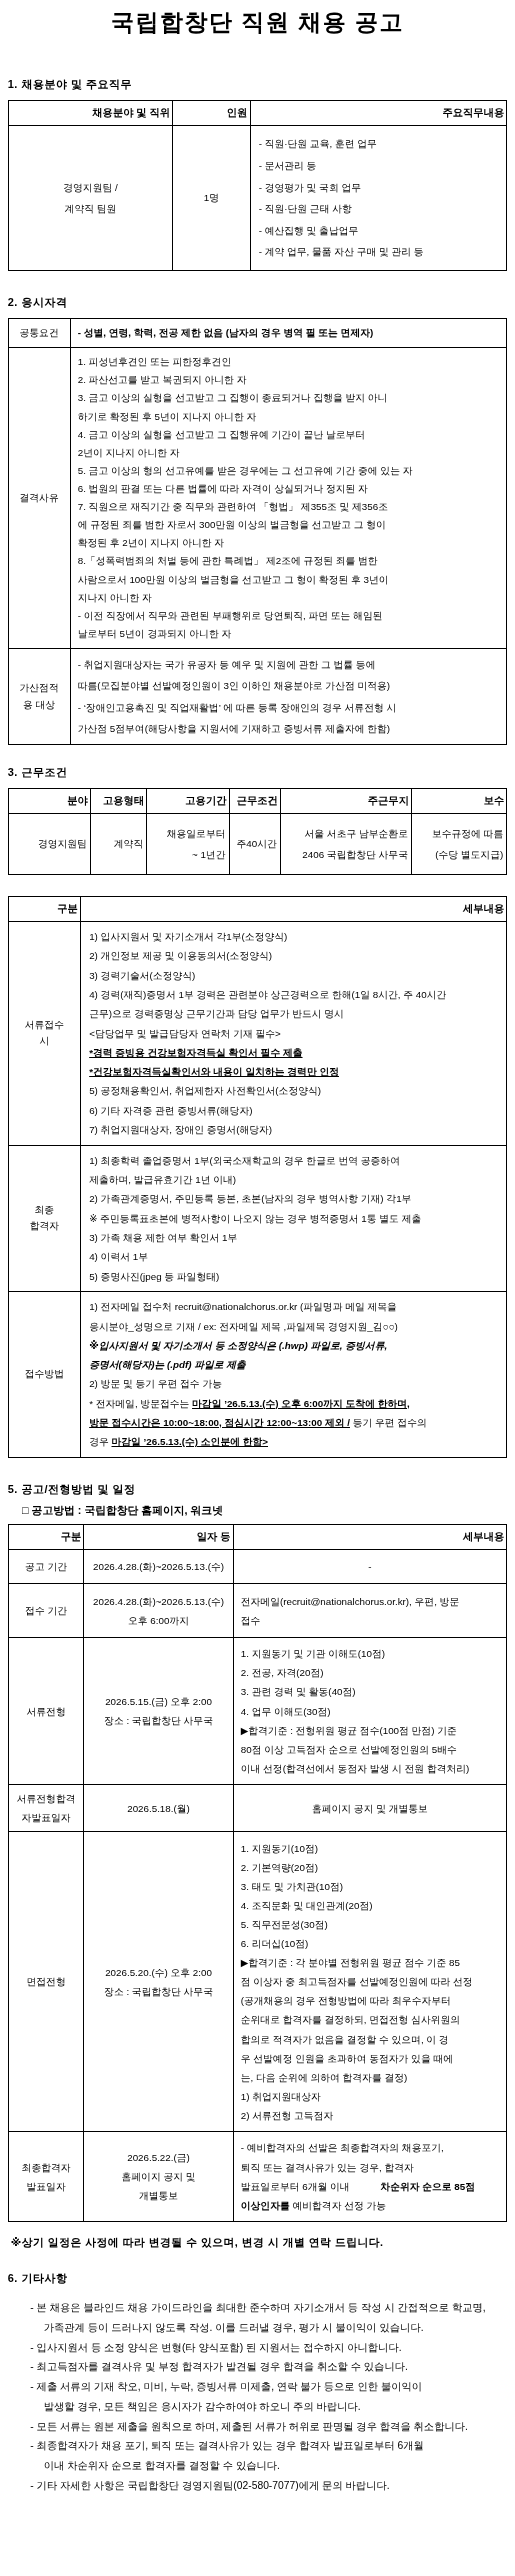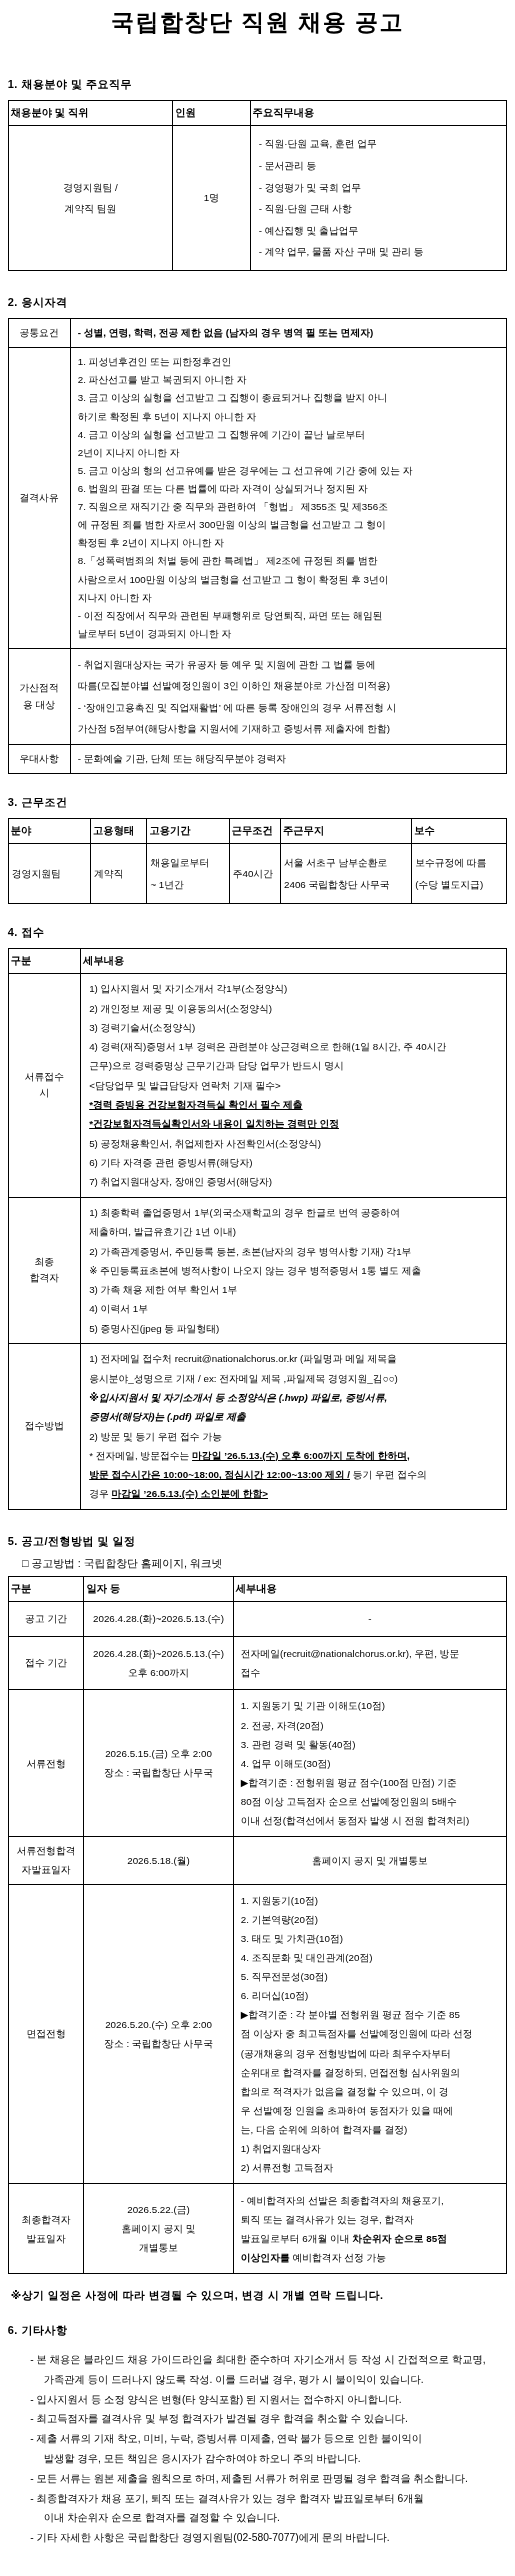--- a/index.html
+++ b/index.html
@@ -5,39 +5,39 @@
   html,body{margin:0;padding:0;background:#fff;color:#000;}
   body{width:515px;font-family:"Liberation Sans","DejaVu Sans",sans-serif;}
   .doc{padding:7.2px 7.7px 15.5px 7.7px;}
   .title{font-size:23px;font-weight:700;text-align:center;letter-spacing:1.5px;margin:0 0 39px 0;}
   .sec-heading{font-size:11px;font-weight:700;margin:0 0 7.7px 0;letter-spacing:0.5px;}
   .gap-lg{margin-top:24px;}
   .gap-md{margin-top:20.6px;}
   .pre{white-space:pre-line;}
   table{width:100%;border-collapse:collapse;border:1.5px solid #000;table-layout:fixed;}
   th,td{border:0.5px solid #000;font-size:9.8px;padding:4.1px 5.2px;vertical-align:middle;word-break:keep-all;}
-  th{font-size:10.3px;font-weight:700;text-align:left;padding:5.2px 2.1px;}
+  th{font-size:10.3px;font-weight:700;text-align:right;padding:5.2px 2.1px;}
   .c{text-align:center;}
   .lab{text-align:center;line-height:1.7;}
-  .b{font-weight:700;}
+  .b{font-weight:700;margin-left:28px;}
   .bu{font-weight:700;text-decoration:underline;}
   .biu{font-weight:700;font-style:italic;}
   .t1-duties{line-height:2.2;padding:7.2px 8.2px;}
   .t1-dept{line-height:2.2;}
   .t2-cell{line-height:1.85;padding:5.2px 7.2px;}
   .lh-wide{line-height:2.15;}
-  .t3 td{line-height:2.2;text-align:left;padding:8.2px 3.1px;}
+  .t3 td{line-height:2.2;text-align:right;padding:8.2px 3.1px;}
   .t4-cell{line-height:1.97;padding:5.2px 8.2px;}
   .t5 td{line-height:1.95;}
   .t5 .date{text-align:center;padding:7.2px 3.1px;}
   .t5 .det{padding:6.2px 7.2px;}
   .note{font-size:10.8px;font-weight:700;margin:14.4px 0 0 3.1px;letter-spacing:0.5px;}
   .items{font-size:10.3px;line-height:1.92;margin:12px;}
   .item{padding-left:24px;text-indent:-13.4px;white-space:pre-line;}
-  .sub-line{font-size:10.8px;font-weight:400;margin:0 0 5.2px 14.4px;}
+  .sub-line{font-size:10.8px;font-weight:700;margin:0 0 5.2px 14.4px;}
 </style>
 </head>
 <body>
 
 <div class="doc">
 
   <h1 class="title">국립합창단 직원 채용 공고</h1>
 
   <section>
     <h2 class="sec-heading">1. 채용분야 및 주요직무</h2>
@@ -102,24 +102,20 @@
 날로부터 5년이 경과되지 아니한 자</td>
         </tr>
         <tr>
           <td class="lab pre">가산점적
 용 대상</td>
           <td class="pre t2-cell lh-wide">- 취업지원대상자는 국가 유공자 등 예우 및 지원에 관한 그 법률 등에
 따름(모집분야별 선발예정인원이 3인 이하인 채용분야로 가산점 미적용)
 - ‘장애인고용촉진 및 직업재활법’ 에 따른 등록 장애인의 경우 서류전형 시
 가산점 5점부여(해당사항을 지원서에 기재하고 증빙서류 제출자에 한함)</td>
         </tr>
-        <tr>
-          <td class="lab">우대사항</td>
-          <td class="pre t2-cell">- 문화예술 기관, 단체 또는 해당직무분야 경력자</td>
-        </tr>
       </tbody>
     </table>
   </section>
 
   <section class="gap-md">
     <h2 class="sec-heading">3. 근무조건</h2>
     <table class="t3">
       <colgroup>
           <col style="width:16.5%">
           <col style="width:11.3%">
@@ -148,21 +144,20 @@
           <td class="pre">서울 서초구 남부순환로
 2406 국립합창단 사무국</td>
           <td class="pre">보수규정에 따름
 (수당 별도지급)</td>
         </tr>
       </tbody>
     </table>
   </section>
 
   <section class="gap-md">
-    <h2 class="sec-heading">4. 접수</h2>
     <table>
       <colgroup>
           <col style="width:14.5%">
           <col style="width:85.5%">
         </colgroup>
       <thead>
         <tr>
           <th>구분</th>
           <th>세부내용</th>
         </tr>

